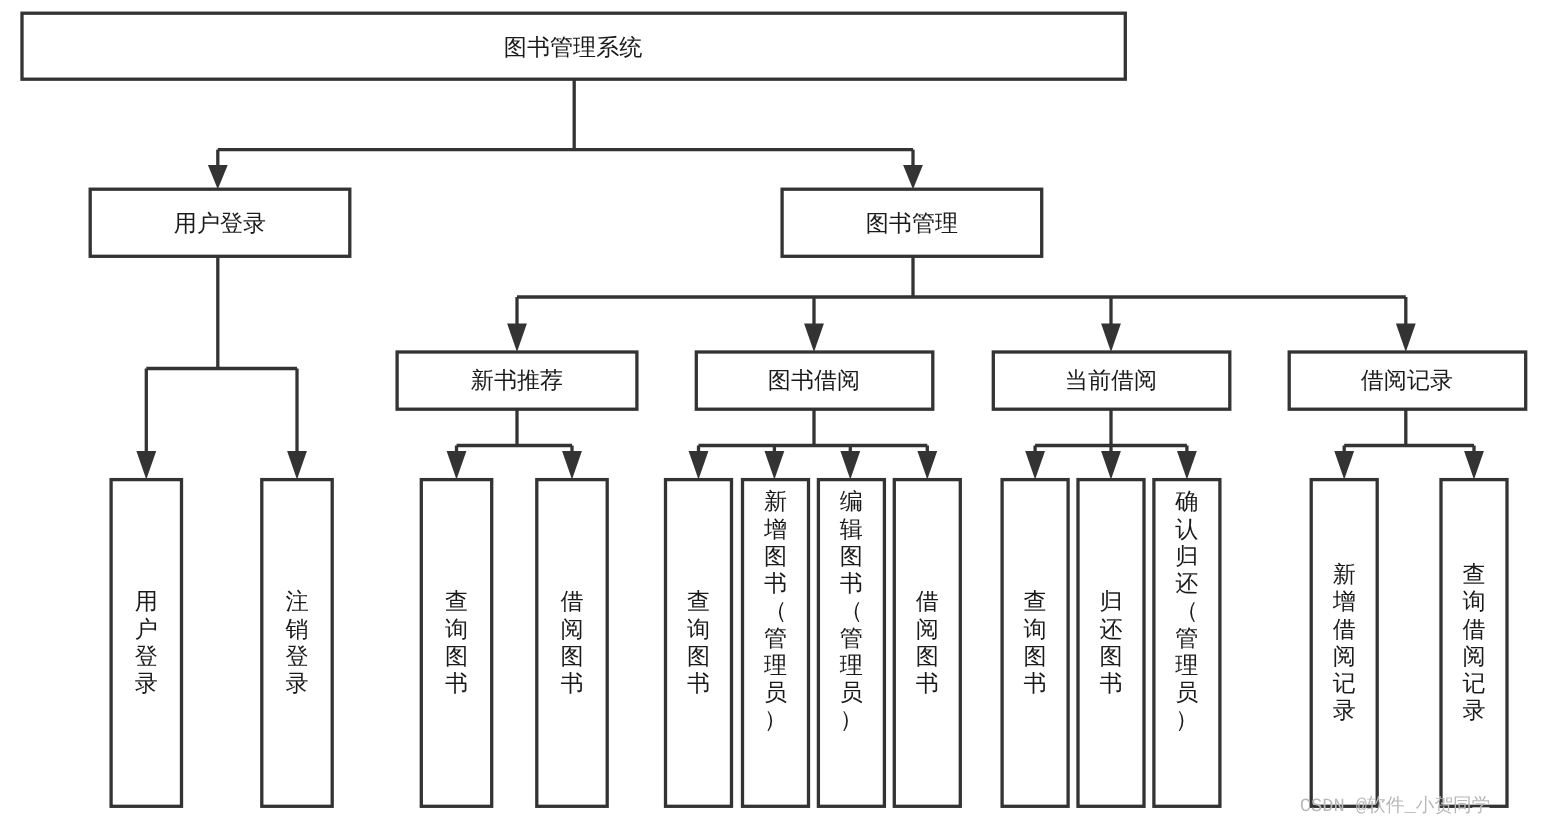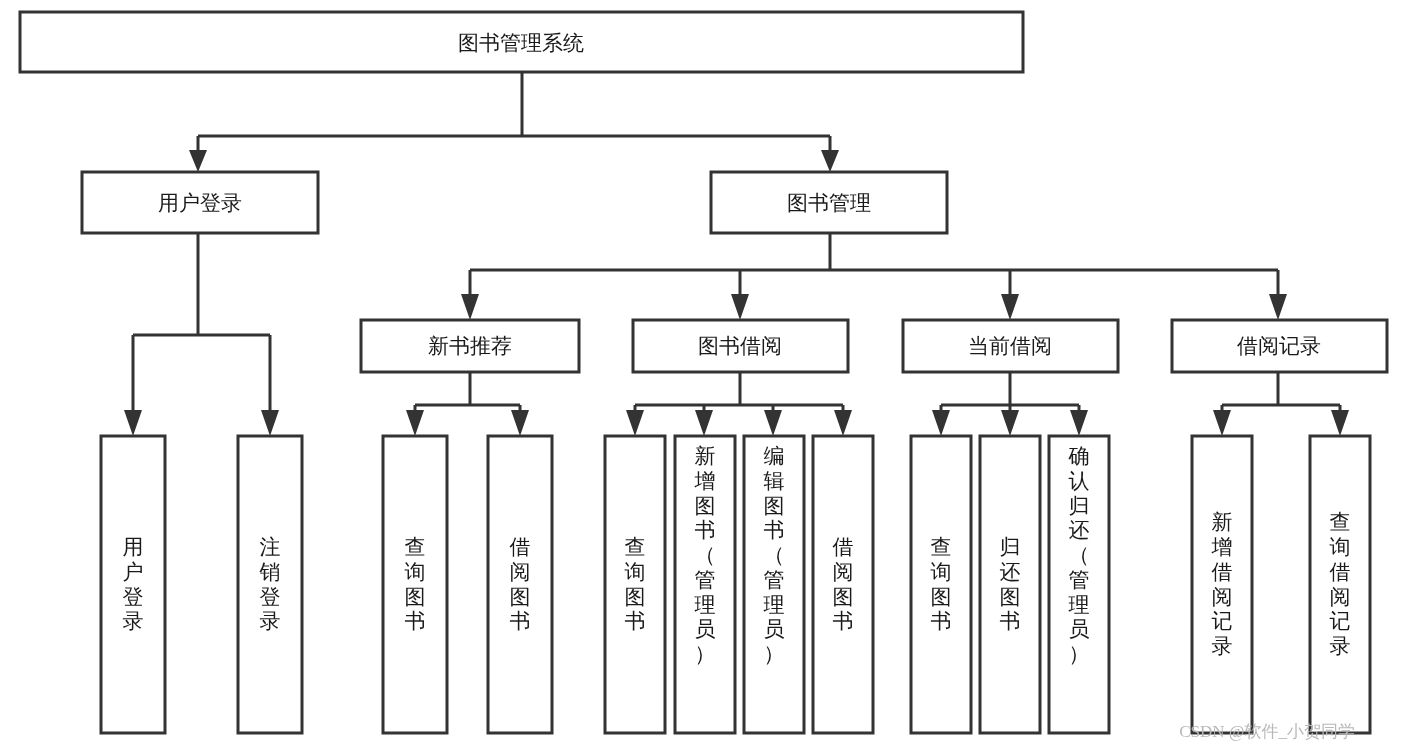--- a/index.html
+++ b/index.html
@@ -64,21 +64,21 @@
     line-height: 1.18;
     color: #1a1a1a;
     text-align: center;
     white-space: pre;
     letter-spacing: 0px;
   }
   .watermark {
     position: absolute;
     right: 8px;
     bottom: 4px;
-    font-family: Liberation Serif, serif;
+    font-family: Liberation Mono, monospace;
     font-size: 17px;
     color: #b8b8b8;
     white-space: nowrap;
     pointer-events: none;
   }
 </style>
 </head>
 <body>
 
 <div id="diagram-root">

